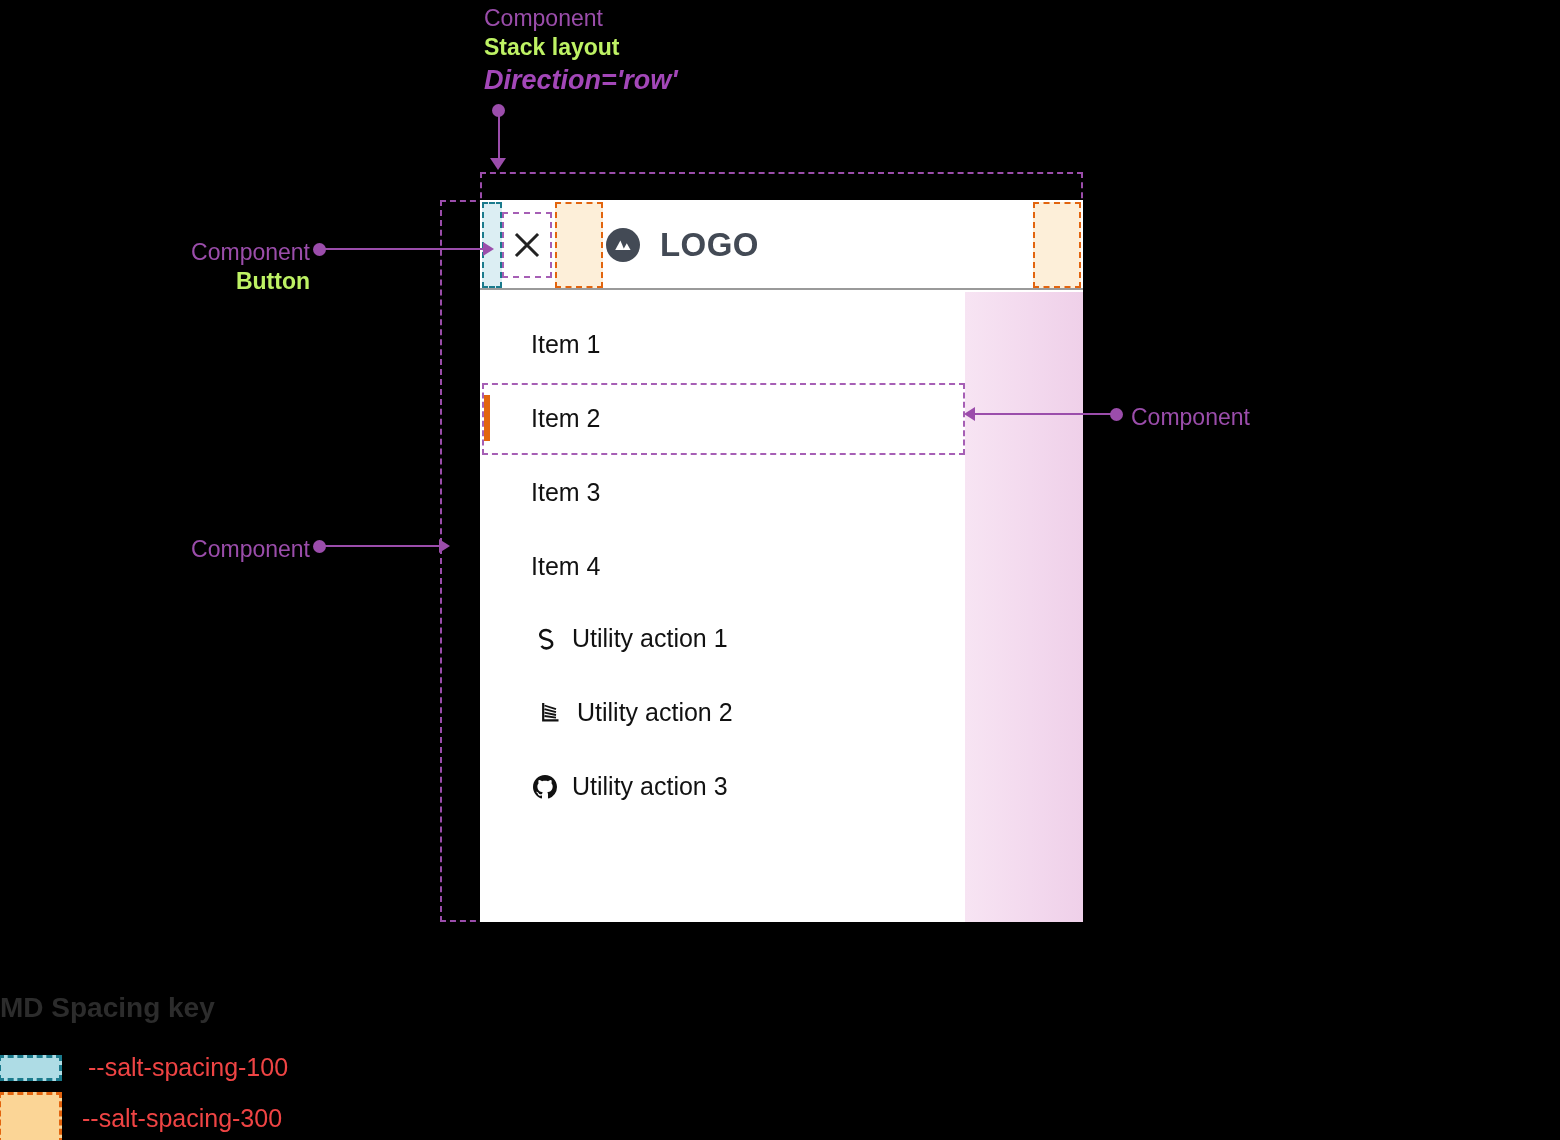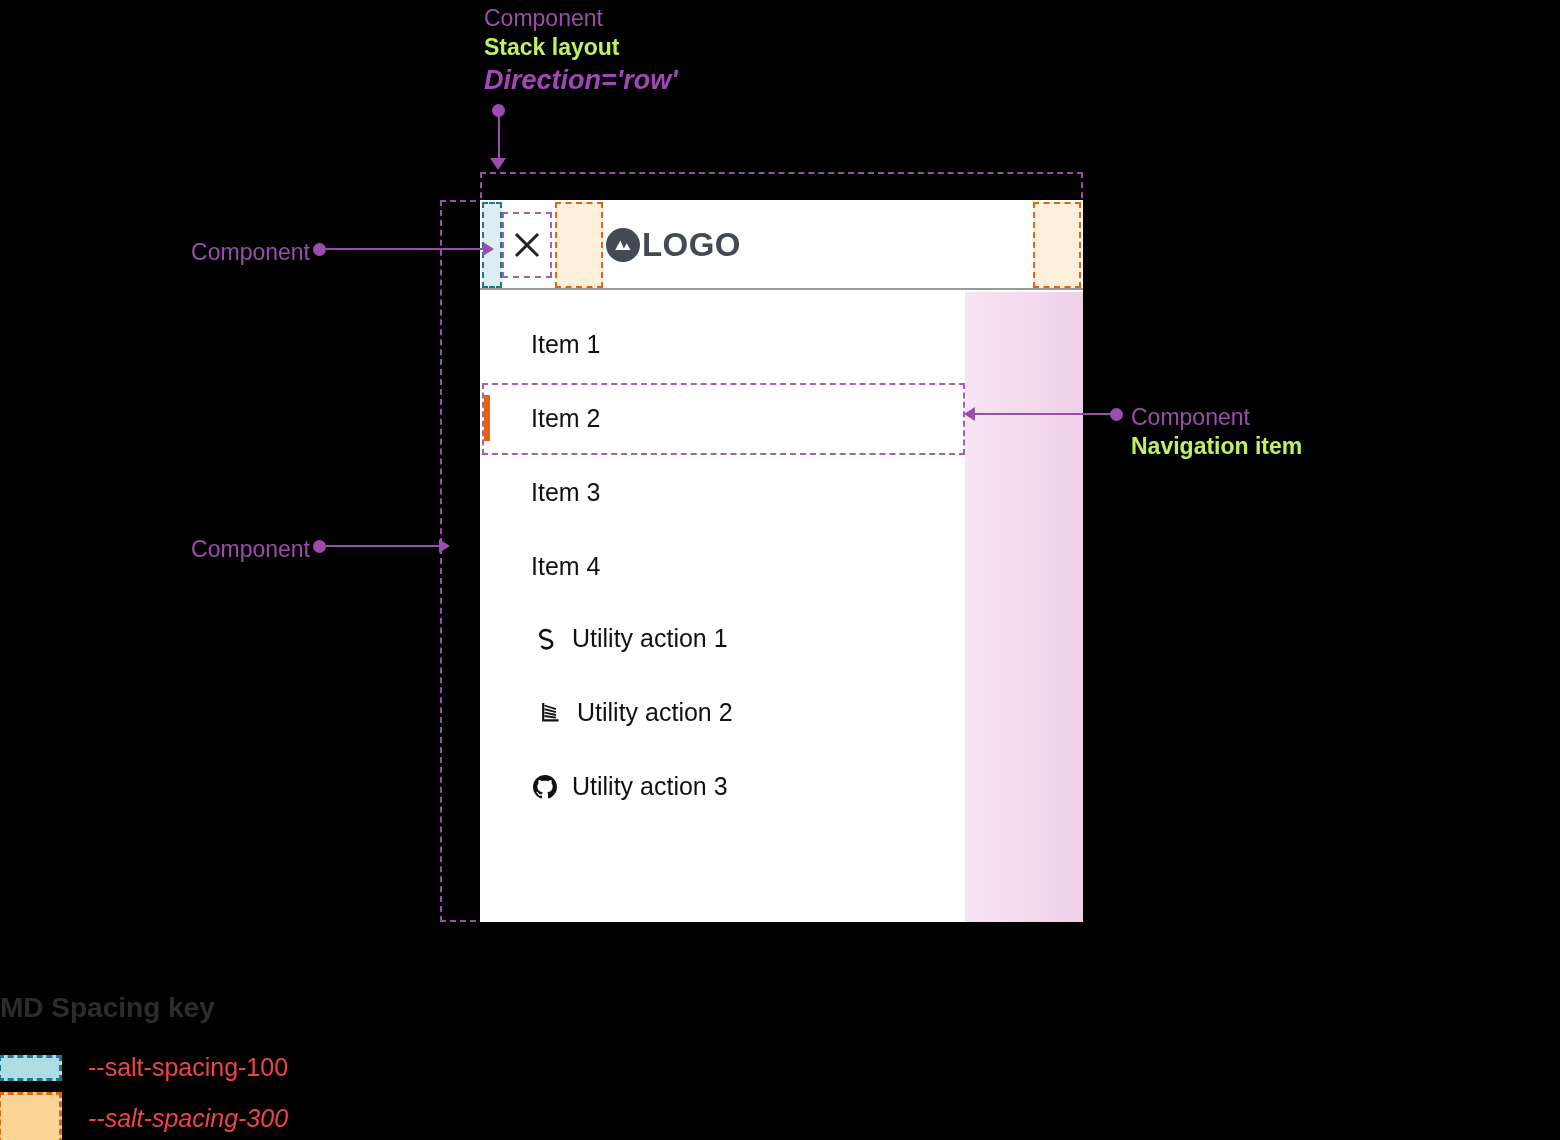--- a/index.html
+++ b/index.html
@@ -36,21 +36,21 @@
                 background:#fff;border-bottom:2px solid #9A9A9A;box-sizing:border-box;}
 
   .spacing-blue{position:absolute;background:#DCEEF3;border:2px dashed #1A7A8C;
                 box-sizing:border-box;}
   .spacing-orange{position:absolute;background:#FDEFD9;border:2px dashed #E2640E;
                   box-sizing:border-box;}
 
   .close-btn{position:absolute;display:flex;align-items:center;justify-content:center;}
   .close-btn svg{display:block;}
 
-  .logo-wrap{position:absolute;display:flex;align-items:center;gap:2px;}
+  .logo-wrap{position:absolute;display:flex;align-items:center;gap:20px;}
   .logo-mark{width:34px;height:34px;border-radius:50%;background:#434A55;
              display:flex;align-items:center;justify-content:center;}
   .logo-text{font-size:33px;font-weight:700;color:#434A55;letter-spacing:0.4px;}
 
   .pink-strip{position:absolute;left:965px;top:292px;width:118px;height:630px;
               background:linear-gradient(90deg,#F7E4F3 0%,#F3D9EE 55%,#EFD0E9 100%);}
 
   .nav-item{position:absolute;font-size:25px;color:#111;}
   .nav-indicator{position:absolute;width:6px;background:#E2640E;}
 
@@ -160,45 +160,45 @@
                  1.36.09 2 .27 1.53-1.04 2.2-.82 2.2-.82.44 1.1.16 1.92.08 2.12.51.56.82 1.27.82 2.15 0
                  3.07-1.87 3.75-3.65 3.95.29.25.54.73.54 1.48 0 1.07-.01 1.93-.01 2.2 0 .21.15.46.55.38A8.012
                  8.012 0 0016 8c0-4.42-3.58-8-8-8z"></path>
       </svg>
     </span>
     <span class="util-label">Utility action 3</span>
   </div>
 
   <div class="callout ta-right" style="left:30px;top:238px;width:280px;">
     <div class="c-top">Component</div>
+    <div class="c-strong">Button</div>
   </div>
   <div class="dot" style="left:313px;top:243px;"></div>
   <div class="hline" style="left:325px;top:248px;width:160px;"></div>
   <div class="arrow-r" style="left:483px;top:242px;"></div>
 
   <div class="callout ta-right" style="left:30px;top:535px;width:280px;">
     <div class="c-top">Component</div>
   </div>
   <div class="dot" style="left:313px;top:540px;"></div>
   <div class="hline" style="left:325px;top:545px;width:116px;"></div>
   <div class="arrow-r" style="left:439px;top:539px;"></div>
 
   <div class="callout" style="left:1131px;top:403px;width:330px;">
     <div class="c-top">Component</div>
-    <div class="c-strong">Navigation item</div>
   </div>
   <div class="dot" style="left:1110px;top:408px;"></div>
   <div class="hline" style="left:975px;top:413px;width:137px;"></div>
   <div class="arrow-l" style="left:964px;top:407px;"></div>
 
   <div class="legend-title" style="left:0px;top:992px;">MD Spacing key</div>
 
   <div class="legend-row" style="left:-2px;top:1053px;">
     <span class="sw-blue"></span>
     <span class="legend-label" style="margin-left:26px;">--salt-spacing-100</span>
   </div>
 
   <div class="legend-row" style="left:-2px;top:1092px;">
     <span class="sw-orange"></span>
-    <span class="legend-label" style="margin-left:26px;font-style:italic;">--salt-spacing-300</span>
+    <span class="legend-label" style="margin-left:20px;">--salt-spacing-300</span>
   </div>
 
 </div>
 
 </body></html>

